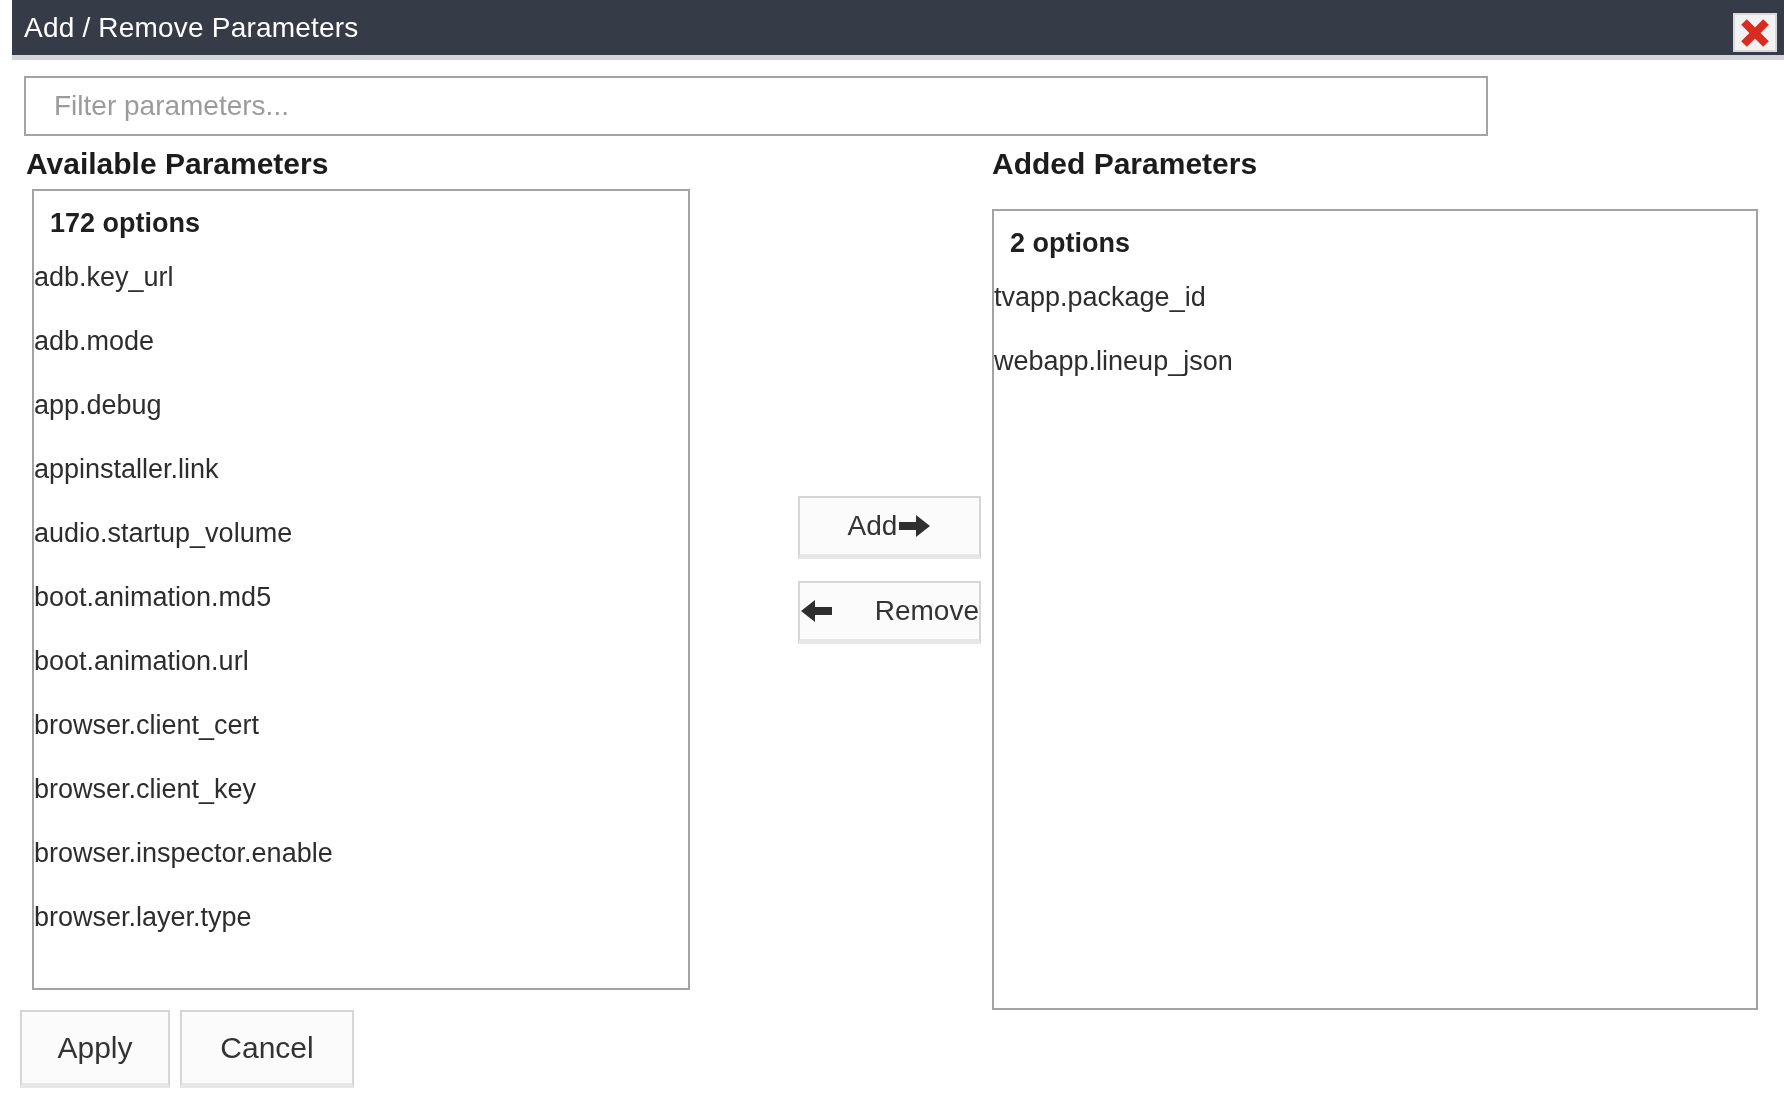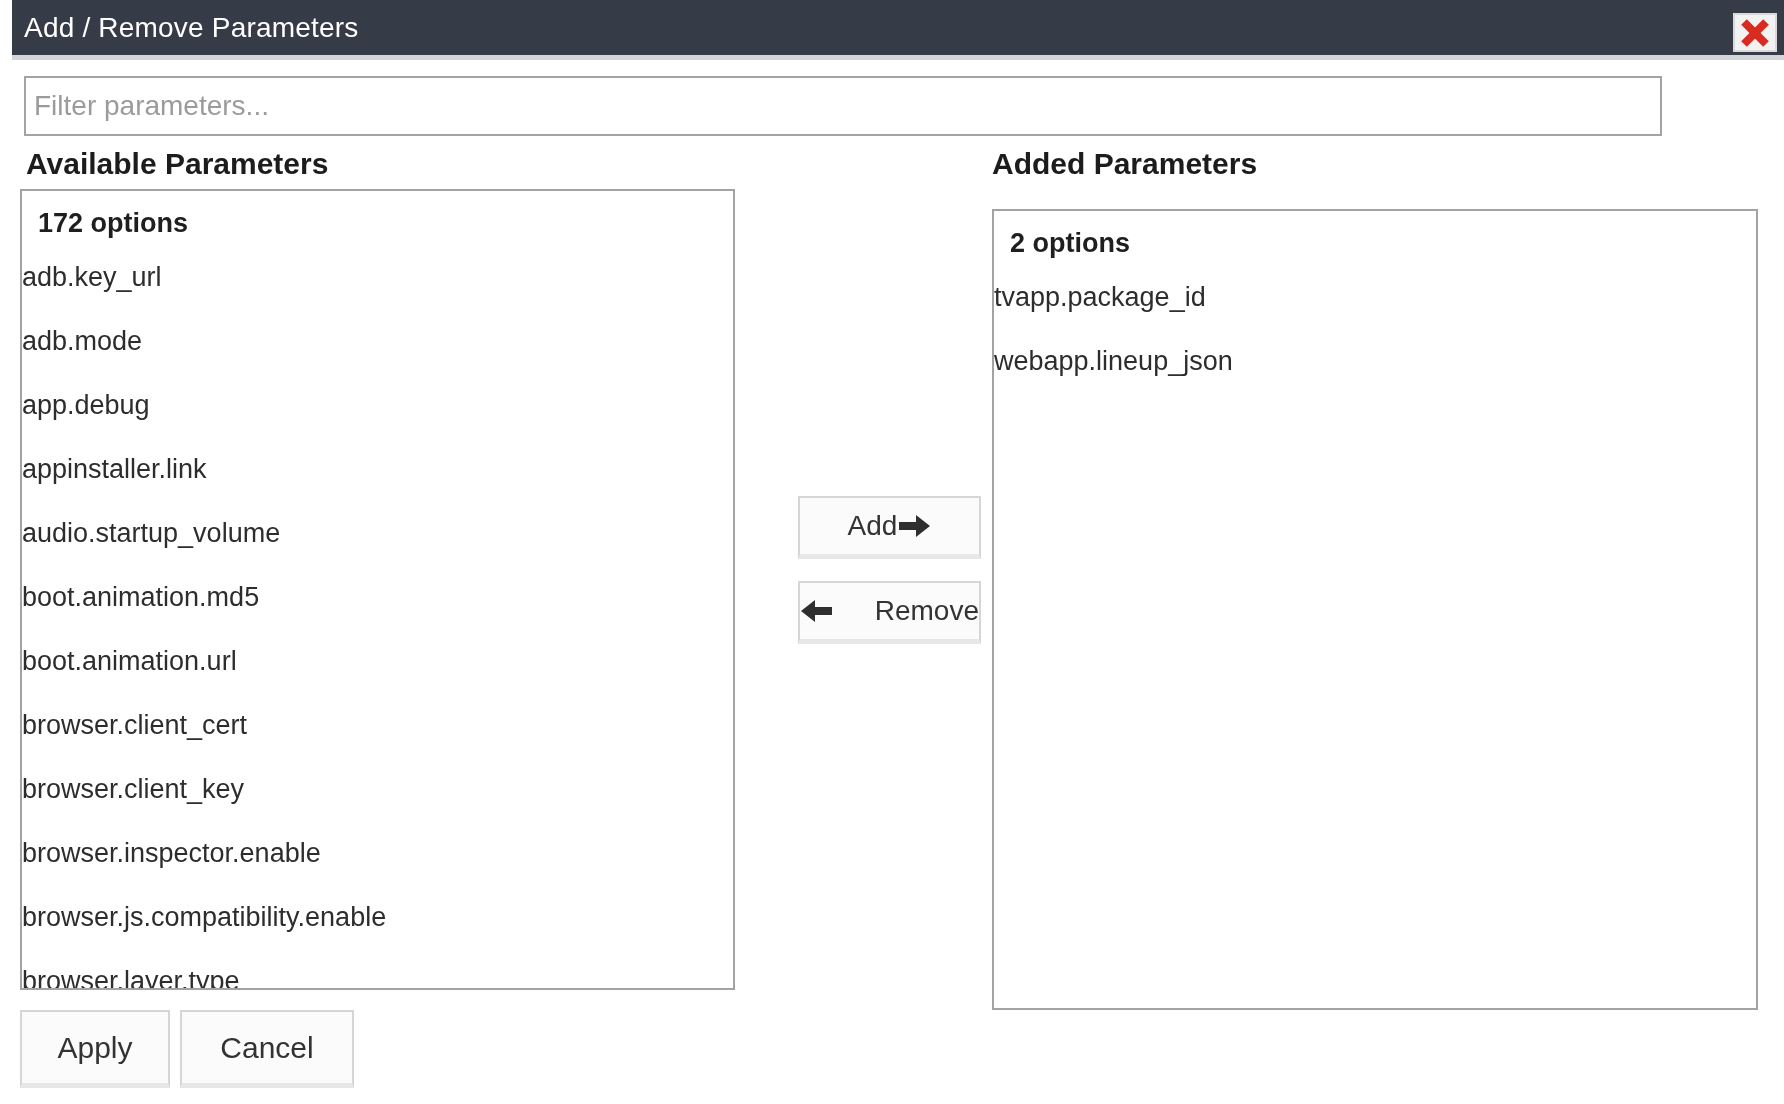--- a/index.html
+++ b/index.html
@@ -24,42 +24,42 @@
   }
   .close-btn {
     position: absolute; left: 1733px; top: 13px; width: 44px; height: 39px;
     background: #f2f2f2; border: 2px solid #d9d9d9;
     display: flex; align-items: center; justify-content: center;
     cursor: pointer; padding: 0;
   }
 
   
   .filter-input {
-    position: absolute; left: 24px; top: 76px; width: 1638px; height: 60px;
+    position: absolute; left: 24px; top: 76px; width: 1464px; height: 60px;
     border: 2px solid #a3a3a3; background: #fff;
     font-family: "Liberation Sans", sans-serif;
-    font-size: 28px; color: #333; padding: 0 8px; outline: none;
+    font-size: 28px; color: #333; padding: 0 28px; outline: none;
   }
   .filter-input::placeholder { color: #9b9b9b; opacity: 1; }
 
   
   .section-label {
     position: absolute; top: 148px; height: 32px; line-height: 32px;
     font-size: 30px; font-weight: bold; color: #1c1c1c; white-space: nowrap;
   }
   .label-available { left: 26px; }
   .label-added { left: 992px; }
 
   
   .listbox {
     position: absolute; top: 189px; height: 801px;
     border: 2px solid #a3a3a3; background: #fff;
     overflow: hidden; padding-top: 10px;
   }
-  .listbox-available { left: 20px; width: 715px; }
+  .listbox-available { left: 32px; width: 658px; }
   .listbox-added { left: 992px; width: 766px; margin-top: 20px; }
   .group-label {
     height: 44px; line-height: 44px; padding-left: 16px;
     font-size: 27px; font-weight: bold; color: #1f1f1f; white-space: nowrap;
   }
   .option {
     height: 64px; line-height: 64px; 
     font-size: 27px; color: #2d2d2d; white-space: nowrap; cursor: default;
   }
 
@@ -115,21 +115,20 @@
         <div class="option">adb.key_url</div>
         <div class="option">adb.mode</div>
         <div class="option">app.debug</div>
         <div class="option">appinstaller.link</div>
         <div class="option">audio.startup_volume</div>
         <div class="option">boot.animation.md5</div>
         <div class="option">boot.animation.url</div>
         <div class="option">browser.client_cert</div>
         <div class="option">browser.client_key</div>
         <div class="option">browser.inspector.enable</div>
-        <div class="option">browser.js.compatibility.enable</div>
         <div class="option">browser.layer.type</div>
       </div>
   </div>
 
   <div class="listbox listbox-added">
     <div class="group-label">2 options</div>
     <div>
         <div class="option">tvapp.package_id</div>
         <div class="option">webapp.lineup_json</div>
       </div>

